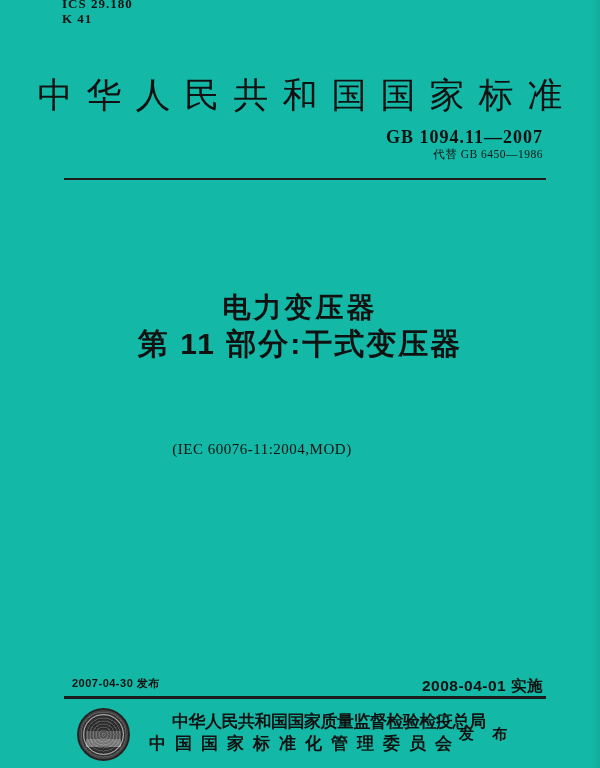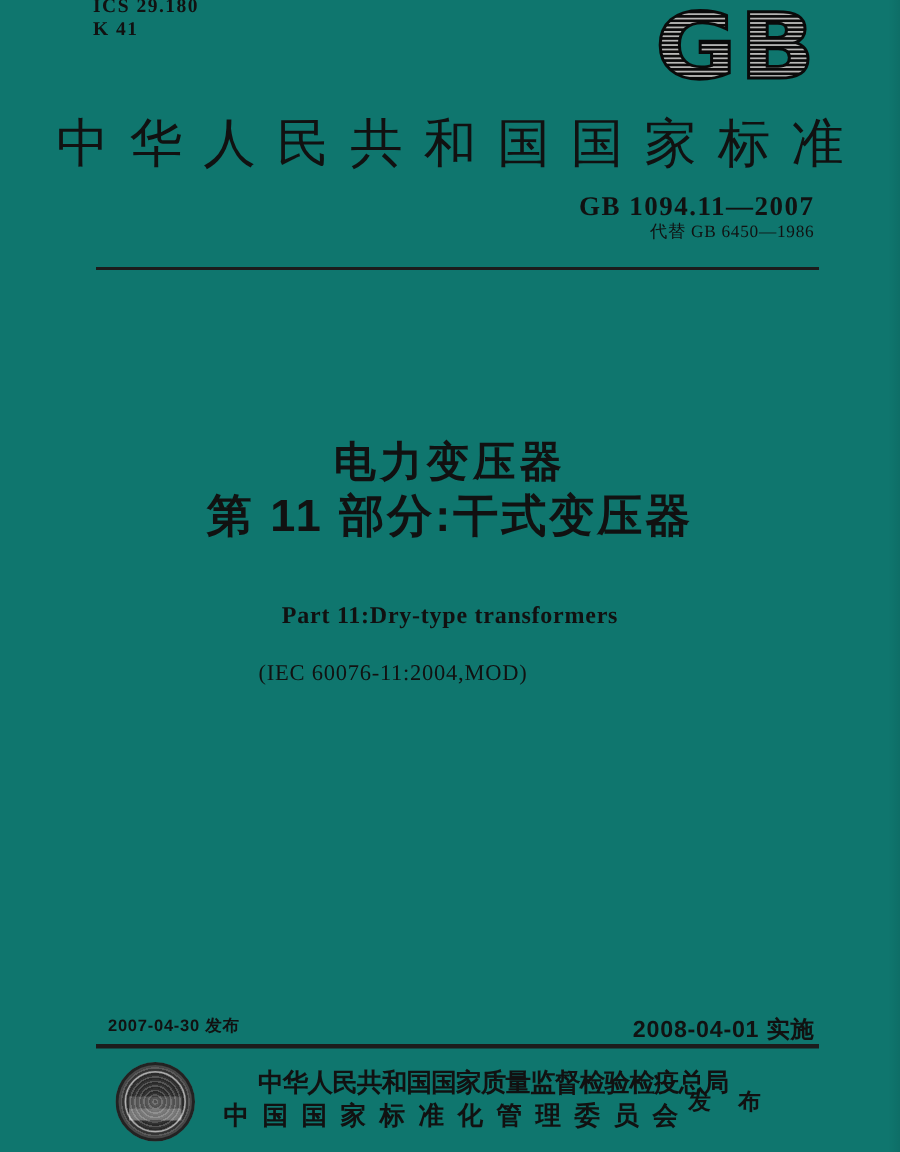--- a/index.html
+++ b/index.html
@@ -1,20 +1,20 @@
 <!DOCTYPE html>
 <html><head>
 <meta charset="utf-8">
 <style>
   html,body{margin:0;padding:0;background:#e8e8e6;}
   .page{
     position:relative;
     width:600px;height:768px;
     margin:0 auto;
-    background:#0f766e;
+    background:#14b8a6;
     overflow:hidden;
     font-family:"Liberation Sans", sans-serif;
     color:#111;
   }
   .page::after{ 
     content:"";position:absolute;top:0;right:0;width:8px;height:100%;
     background:linear-gradient(to right, rgba(0,0,0,0), rgba(0,0,0,0.07));
     pointer-events:none;
   }
   .ics-block{
@@ -113,44 +113,32 @@
 </head>
 <body>
 
 <div class="page">
 
   <div class="ics-block">
     <div>ICS 29.180</div>
     <div>K 41</div>
   </div>
 
-  <div class="gb-logo">
-    <svg width="186" height="58" viewBox="0 0 186 58" xmlns="http://www.w3.org/2000/svg">
-      <defs>
-        <pattern id="hatch" width="4" height="3.2" patternUnits="userSpaceOnUse">
-          <rect width="4" height="3.2" fill="#0a0a0a"></rect>
-          <rect y="2.1" width="4" height="0.9" fill="#fdfdfb"></rect>
-        </pattern>
-      </defs>
-      <text x="93" y="52" text-anchor="middle" font-family="DejaVu Sans, sans-serif" font-weight="bold" font-size="66" letter-spacing="2" transform="scale(1,0.92)" transform-origin="93 52" fill="url(#hatch)" stroke="#0a0a0a" stroke-width="2">GB</text>
-    </svg>
-  </div>
 
   <div class="national-title">中华人民共和国国家标准</div>
 
   <div class="std-no">GB 1094.11—2007</div>
 
   <div class="replaces">代替 GB 6450—1986</div>
 
   <div class="rule rule-top"></div>
 
   <div class="cn-title-1">电力变压器</div>
   <div class="cn-title-2">第 11 部分:干式变压器</div>
 
-  <div class="en-title-2">Part 11:Dry-type transformers</div>
 
   <div class="iec-ref">(IEC 60076-11:2004,MOD)</div>
 
   <div class="issue-date">2007-04-30 发布</div>
   <div class="impl-date">2008-04-01 实施</div>
 
   <div class="rule rule-bottom"></div>
 
   <div class="seal">
     <div class="seal-ring"></div>

